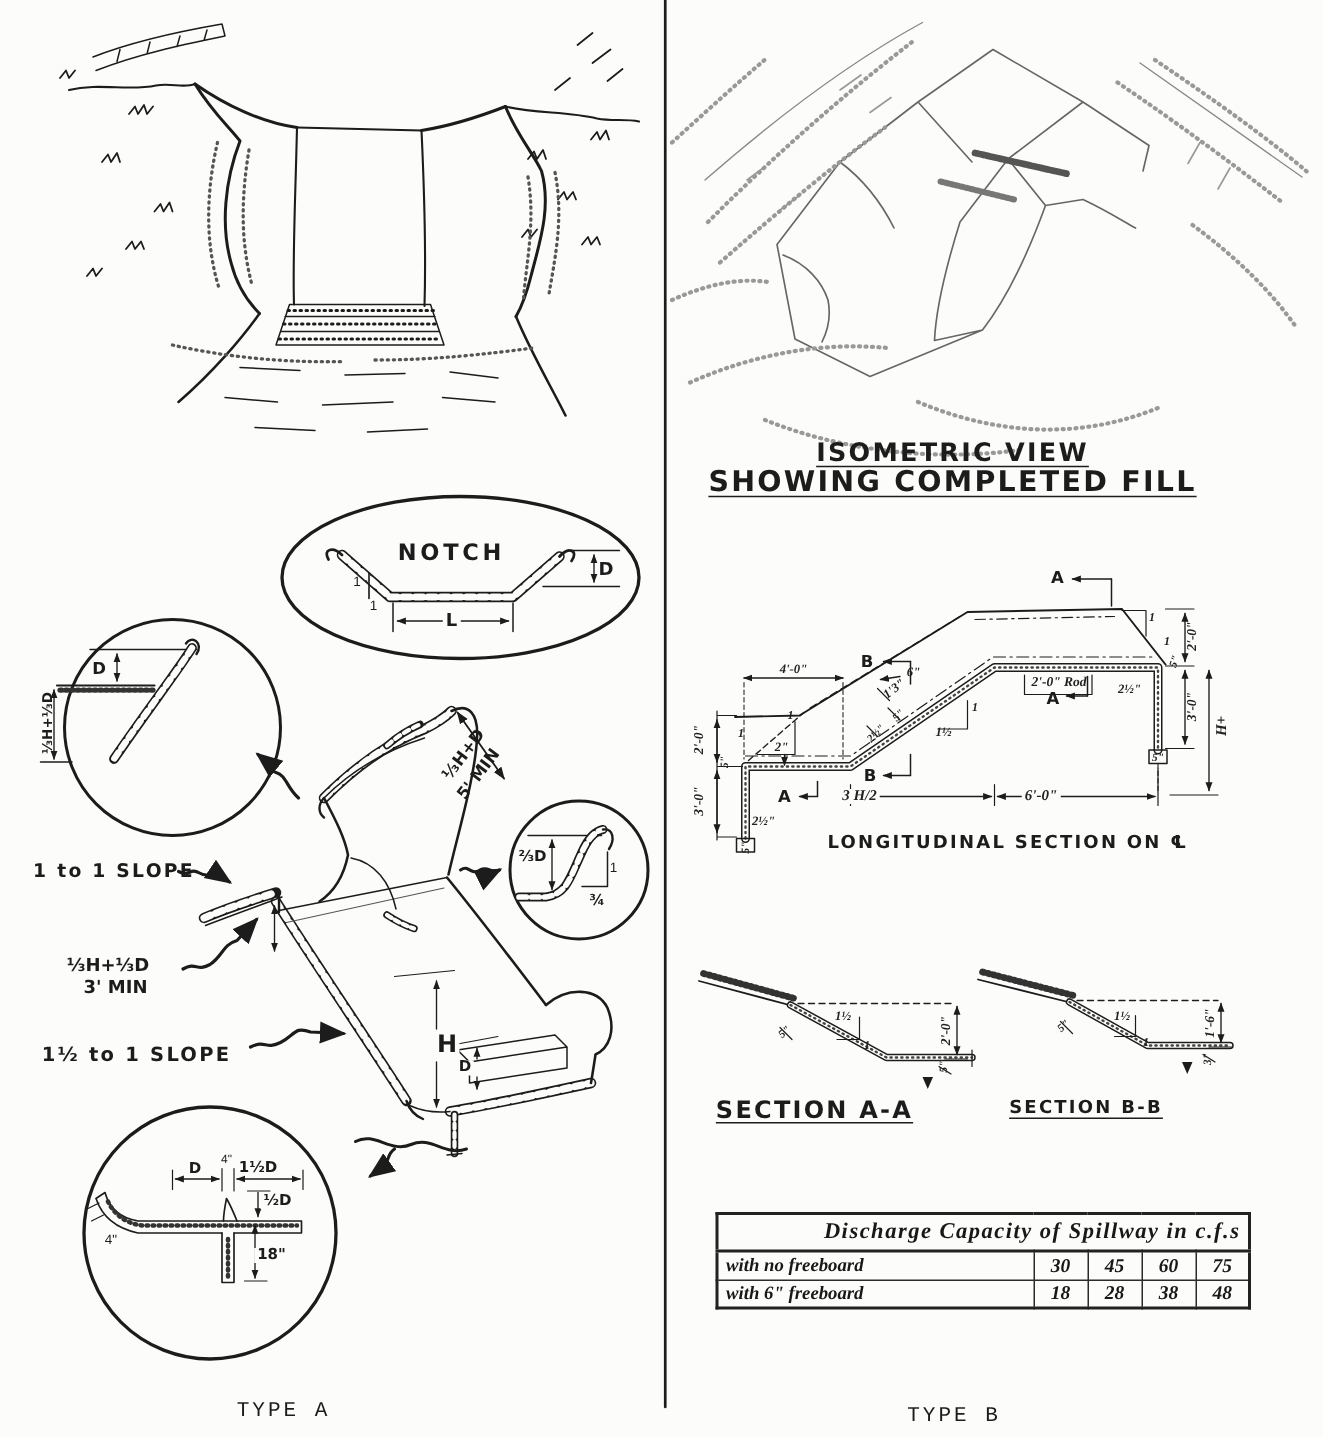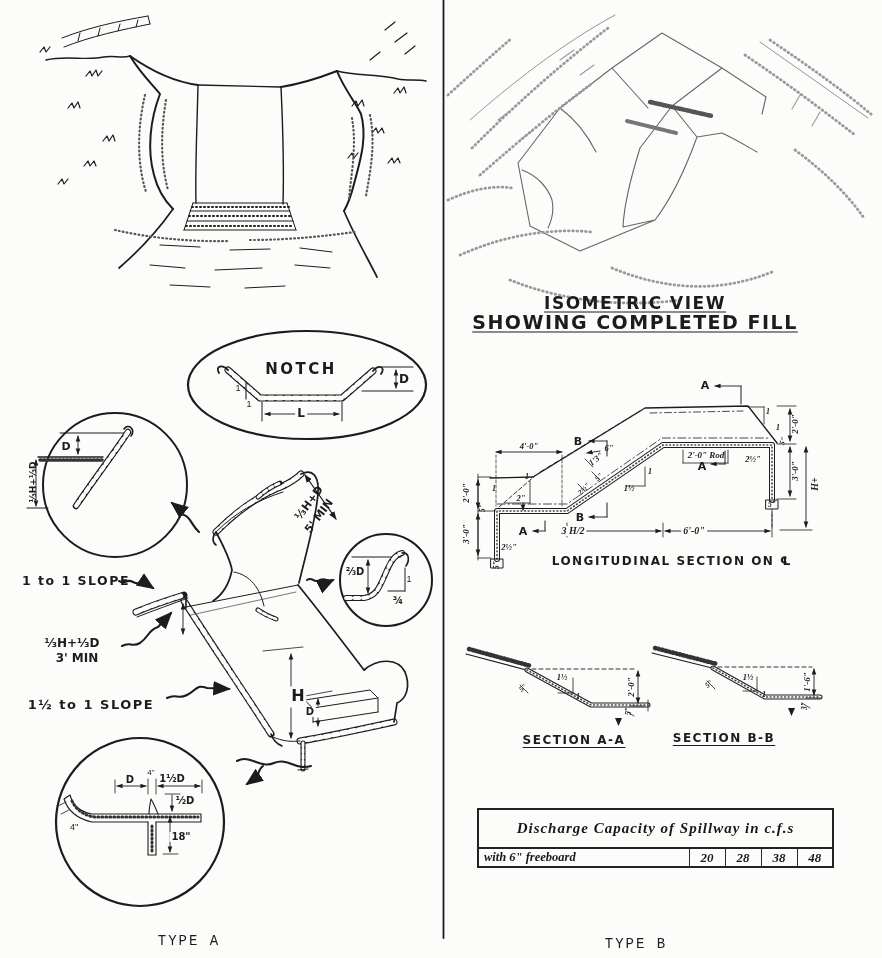--- a/index.html
+++ b/index.html
@@ -11,21 +11,21 @@
   .rot{transform:translate(-50%,-50%) rotate(var(--r,0deg))}
   .b{font-weight:bold;font-family:"DejaVu Sans",sans-serif}
   .hand{font-family:"Liberation Serif",serif;font-style:italic;font-weight:bold;color:#222}
   .mono{font-family:Liberation Mono, monospace;letter-spacing:2px}
   .ls{letter-spacing:1.5px}
   .u{text-decoration:underline;text-underline-offset:3px}
   .wbg{background:#fcfcfb;padding:0 2px}
   #captable{position:absolute;left:477px;top:808px;width:357px;border-collapse:collapse;z-index:3;
             border:2.5px solid #222;font-family:"Liberation Serif",serif;font-style:italic;color:#181818}
   #captable td{border:1.6px solid #2b2b2b;padding:0 5px;height:19px;font-size:12.5px;font-weight:bold}
-  #captable tr.hd td{height:39px;font-size:15px;text-align:center;letter-spacing:1px;border-bottom:2px solid #222}
+  #captable tr.hd td{height:25px;font-size:15px;text-align:right;letter-spacing:1px;border-bottom:2px solid #222}
   #captable td.num{width:36px;text-align:center;font-size:13px}
 </style>
 </head>
 <body>
 
 <div id="page">
 
 <svg id="art" width="882" height="958" viewBox="0 0 882 958" fill="none" stroke="#1c1c1c" stroke-width="1.4" stroke-linecap="round" stroke-linejoin="round">
   <defs>
     <marker id="mA" markerWidth="10" markerHeight="9" refX="7.5" refY="3.5" orient="auto-start-reverse">
@@ -289,42 +289,49 @@
 <div class="lbl hand" style="left:753px;top:459px;font-size:8.5px">2½"</div>
 <div class="lbl hand" style="left:768px;top:412px;font-size:8px">1</div>
 <div class="lbl hand" style="left:778px;top:428px;font-size:8px">1</div>
 <div class="lbl hand rot" style="left:795px;top:424px;font-size:9px;--r:-90deg">2'-0"</div>
 <div class="lbl hand rot" style="left:783px;top:441px;font-size:7.5px;--r:-70deg">5"</div>
 <div class="lbl hand rot" style="left:795px;top:471px;font-size:9px;--r:-90deg">3'-0"</div>
 <div class="lbl hand rot" style="left:815px;top:484px;font-size:10px;--r:-90deg">H+</div>
 <div class="lbl hand" style="left:772px;top:505px;font-size:7.5px">5"</div>
 <div class="lbl hand wbg" style="left:573px;top:531px;font-size:10px">3 H/2</div>
 <div class="lbl hand wbg" style="left:694px;top:531px;font-size:10px">6'-0"</div>
-<div class="lbl b ls u" style="left:574px;top:740px;font-size:12px">SECTION A-A</div>
+<div class="lbl b ls u" style="left:543px;top:740px;font-size:16px">SECTION A-A</div>
 <div class="lbl b ls u" style="left:724px;top:738px;font-size:12px">SECTION B-B</div>
 <div class="lbl hand" style="left:562px;top:677px;font-size:8.5px">1½</div>
 <div class="lbl hand" style="left:578px;top:697px;font-size:8px">1</div>
 <div class="lbl hand rot" style="left:523px;top:688px;font-size:7.5px;--r:-40deg">5"</div>
 <div class="lbl hand rot" style="left:631px;top:687px;font-size:9px;--r:-90deg">2'-0"</div>
 <div class="lbl hand rot" style="left:629px;top:711px;font-size:7.5px;--r:-90deg">5"</div>
 <div class="lbl hand" style="left:748px;top:677px;font-size:8.5px">1½</div>
 <div class="lbl hand" style="left:764px;top:695px;font-size:8px">1</div>
 <div class="lbl hand rot" style="left:709px;top:684px;font-size:7.5px;--r:-40deg">5"</div>
 <div class="lbl hand rot" style="left:807px;top:682px;font-size:9px;--r:-90deg">1'-6"</div>
 <div class="lbl hand rot" style="left:805px;top:706px;font-size:7.5px;--r:-90deg">3"</div>
 <div class="lbl mono" style="left:636px;top:944px;font-size:14px">TYPE B</div>
 
 <table id="captable">
   <tbody>
         <tr class="hd">
     <td colspan="5">Discharge Capacity of Spillway in c.f.s</td>
   </tr>
   <tr>
+    <td>with no freeboard</td>
+    <td class="num">30</td>
+    <td class="num">45</td>
+    <td class="num">60</td>
+    <td class="num">75</td>
+  </tr>
+  <tr>
     <td>with 6" freeboard</td>
-    <td class="num">20</td>
+    <td class="num">18</td>
     <td class="num">28</td>
     <td class="num">38</td>
     <td class="num">48</td>
   </tr>
 </tbody>
     </table>
 
 </div>
 
 </body></html>

